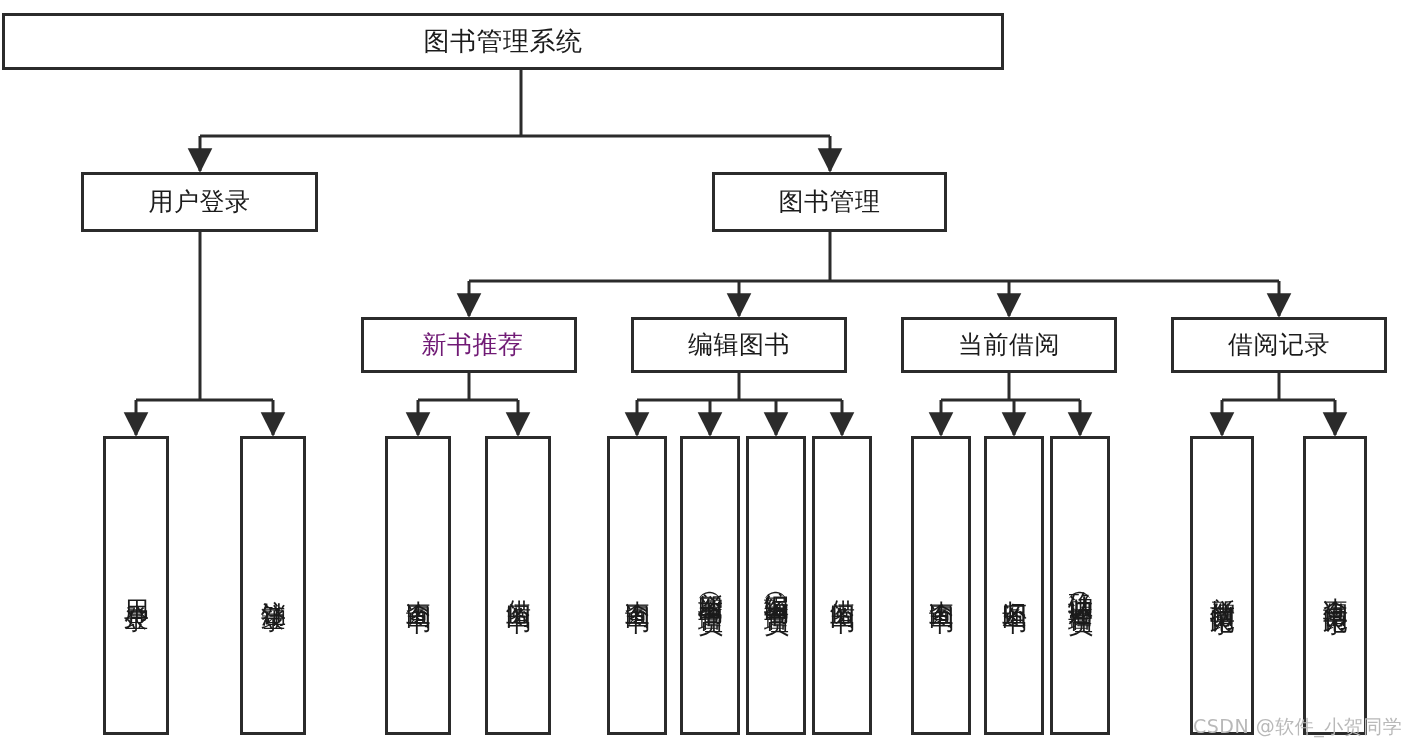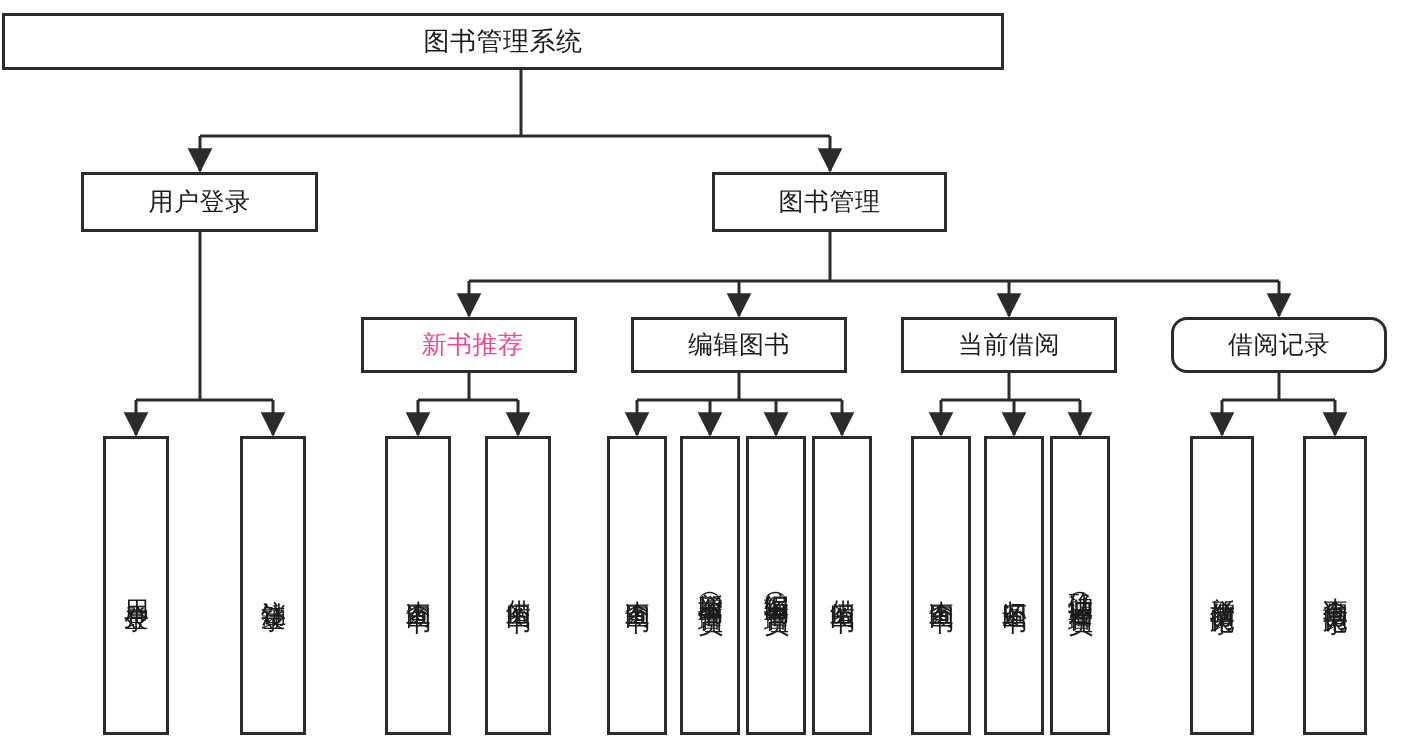--- a/index.html
+++ b/index.html
@@ -129,29 +129,29 @@
       <div class="node horiz root" style="left: 2px; top: 13px; width: 1002px; height: 57px; border-color: rgb(43, 43, 43); background: rgb(255, 255, 255);">
         <span class="node-label" style="color: rgb(27, 27, 27);">图书管理系统</span>
       </div>
       <div class="node horiz" style="left: 81px; top: 172px; width: 237px; height: 60px; border-color: rgb(43, 43, 43); background: rgb(255, 255, 255);">
         <span class="node-label" style="color: rgb(27, 27, 27);">用户登录</span>
       </div>
       <div class="node horiz" style="left: 712px; top: 172px; width: 235px; height: 60px; border-color: rgb(43, 43, 43); background: rgb(255, 255, 255);">
         <span class="node-label" style="color: rgb(27, 27, 27);">图书管理</span>
       </div>
       <div class="node horiz" style="left: 361px; top: 317px; width: 216px; height: 56px; border-color: rgb(43, 43, 43); background: rgb(255, 255, 255);">
-        <span class="node-label" style="color: #ec4899; margin-left: 7px;">新书推荐</span>
+        <span class="node-label" style="color: #701a75; margin-left: 7px;">新书推荐</span>
       </div>
       <div class="node horiz" style="left: 631px; top: 317px; width: 216px; height: 56px; border-color: rgb(43, 43, 43); background: rgb(255, 255, 255);">
         <span class="node-label" style="color: rgb(27, 27, 27);">编辑图书</span>
       </div>
       <div class="node horiz" style="left: 901px; top: 317px; width: 216px; height: 56px; border-color: rgb(43, 43, 43); background: rgb(255, 255, 255); justify-content: center;">
         <span class="node-label" style="color: rgb(27, 27, 27);">当前借阅</span>
       </div>
-      <div class="node horiz" style="left: 1171px; top: 317px; width: 216px; height: 56px; border-color: rgb(43, 43, 43); background: rgb(255, 255, 255); border-radius: 16px;">
+      <div class="node horiz" style="left: 1171px; top: 317px; width: 216px; height: 56px; border-color: rgb(43, 43, 43); background: rgb(255, 255, 255);">
         <span class="node-label" style="color: rgb(27, 27, 27);">借阅记录</span>
       </div>
       <div class="node vert" style="left: 103px; top: 436px; width: 66px; height: 299px; border-color: rgb(43, 43, 43); background: rgb(255, 255, 255);">
         <span class="node-label" style="color: rgb(27, 27, 27);">用户登录</span>
       </div>
       <div class="node vert" style="left: 240px; top: 436px; width: 66px; height: 299px; border-color: rgb(43, 43, 43); background: rgb(255, 255, 255);">
         <span class="node-label" style="color: rgb(27, 27, 27);">注销登录</span>
       </div>
       <div class="node vert" style="left: 385px; top: 436px; width: 66px; height: 299px; border-color: rgb(43, 43, 43); background: rgb(255, 255, 255);">
         <span class="node-label" style="color: rgb(27, 27, 27);">查询图书</span>
@@ -181,14 +181,15 @@
         <span class="node-label" style="color: rgb(27, 27, 27);">确认归还（管理员）</span>
       </div>
       <div class="node vert" style="left: 1190px; top: 436px; width: 64px; height: 299px; border-color: rgb(43, 43, 43); background: rgb(255, 255, 255);">
         <span class="node-label" style="color: rgb(27, 27, 27);">新增借阅记录</span>
       </div>
       <div class="node vert" style="left: 1303px; top: 436px; width: 64px; height: 299px; border-color: rgb(43, 43, 43); background: rgb(255, 255, 255);">
         <span class="node-label" style="color: rgb(27, 27, 27);">查询借阅记录</span>
       </div>
     </div>
 
+  <div id="watermark">CSDN @软件_小贺同学</div>
 
 </div>
 
 </body></html>

